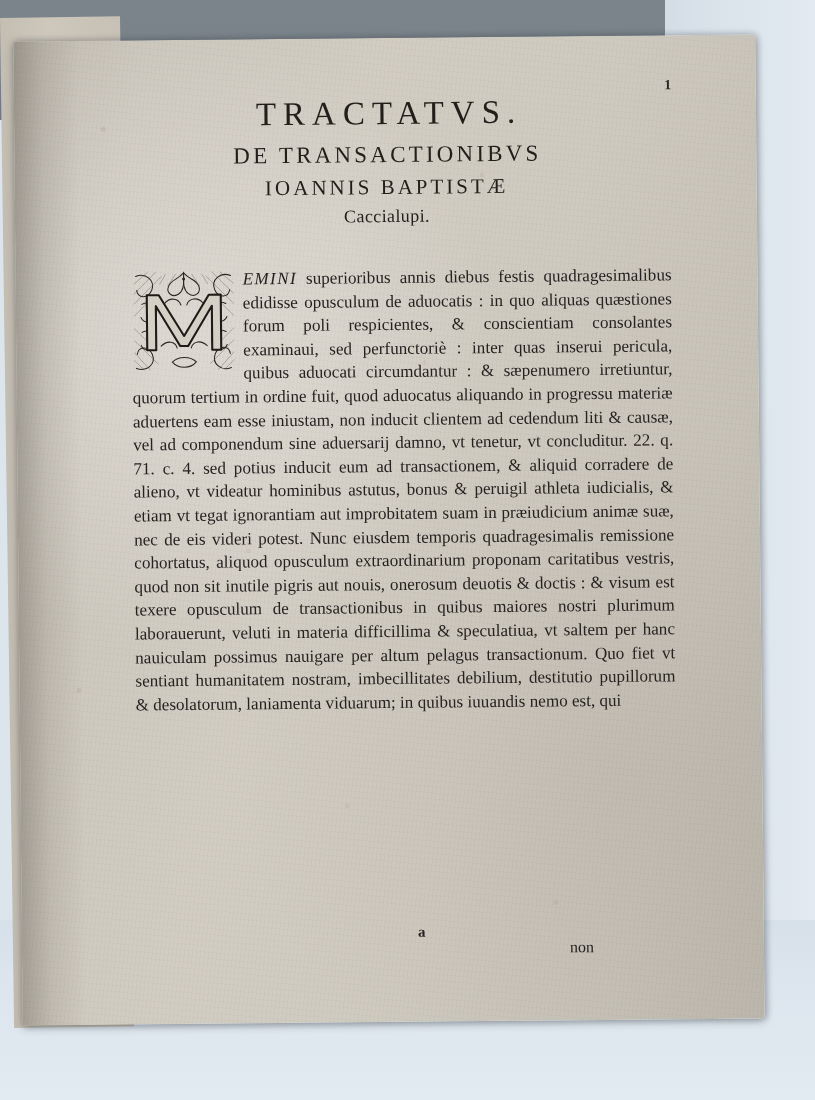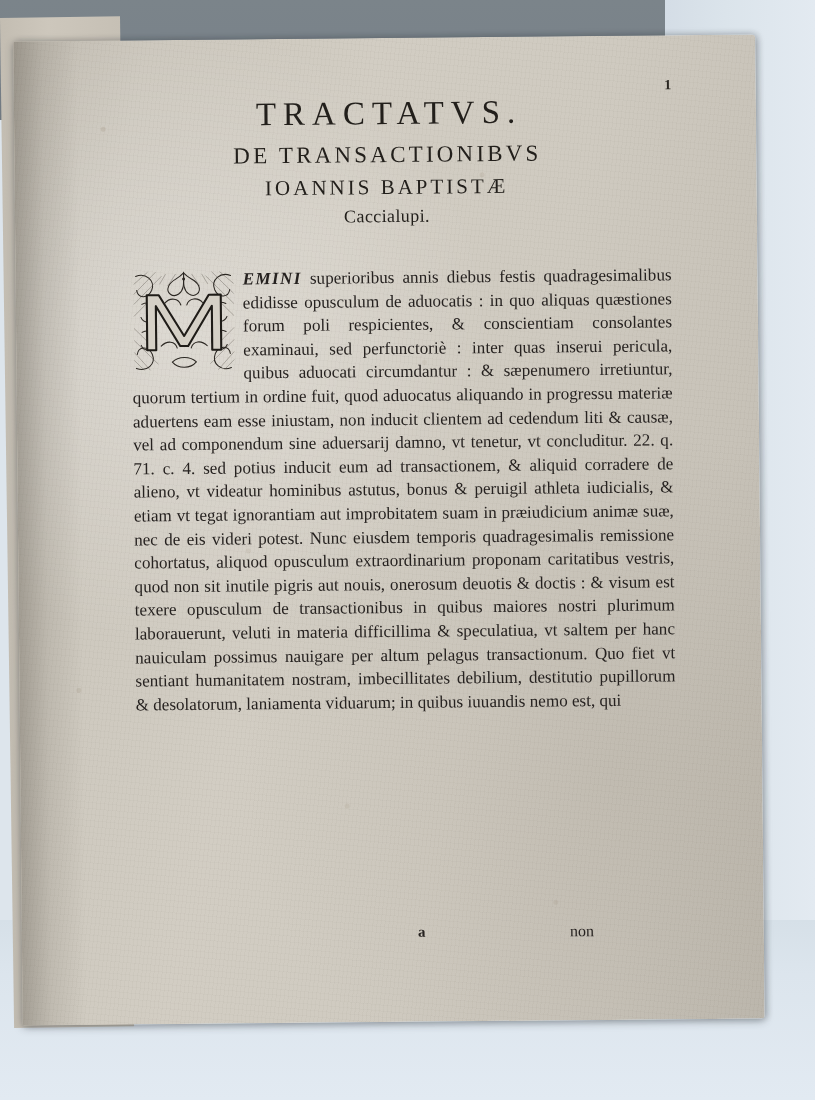--- a/index.html
+++ b/index.html
@@ -100,30 +100,30 @@
   .body-col{
     position:absolute;left:116px;top:228px;width:540px;z-index:4;
     font-size:17.1px;line-height:23.6px;color:#262220;
     text-align:justify;
   }
   .dropcap{
     float:left;width:104px;height:104px;margin:2px 7px 0 0;
     shape-outside:margin-box;
   }
   .dropcap svg{display:block;width:104px;height:104px;}
-  .incipit{font-style:italic;letter-spacing:1.4px;font-weight:bold;}
+  .incipit{font-style:italic;letter-spacing:1.4px;}
   .body-col p{margin:0;}
 
   
   .footline{
     position:absolute;left:116px;top:886px;width:540px;z-index:4;
     font-size:16px;color:#262220;
   }
   .sig{position:absolute;left:280px;top:0;font-weight:700;font-size:15px;}
-  .catch{position:absolute;left:432px;top:0;}
+  .catch{position:absolute;left:432px;top:16px;}
 </style>
 </head>
 <body>
 
 <div id="scene">
 
   <div class="bg-top"></div>
   <div class="bg-right"></div>
   <div class="bg-bottom"></div>
 

